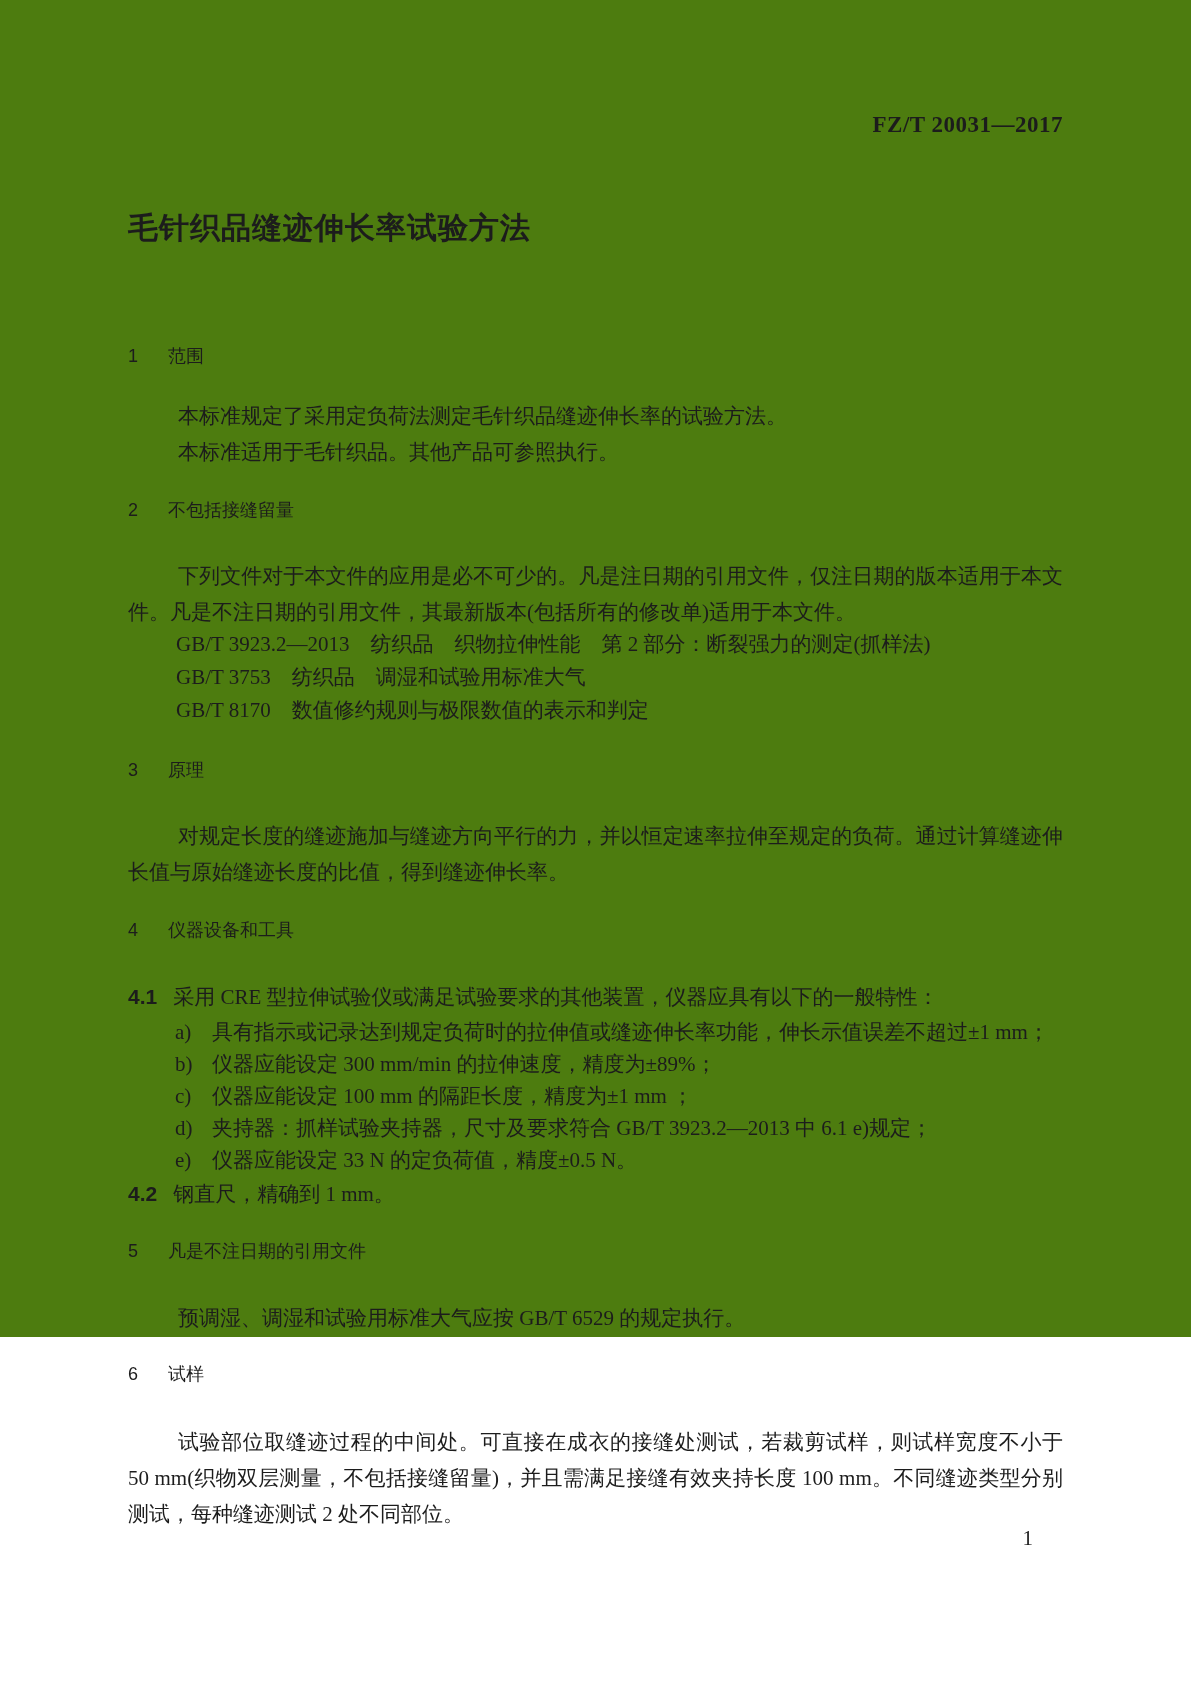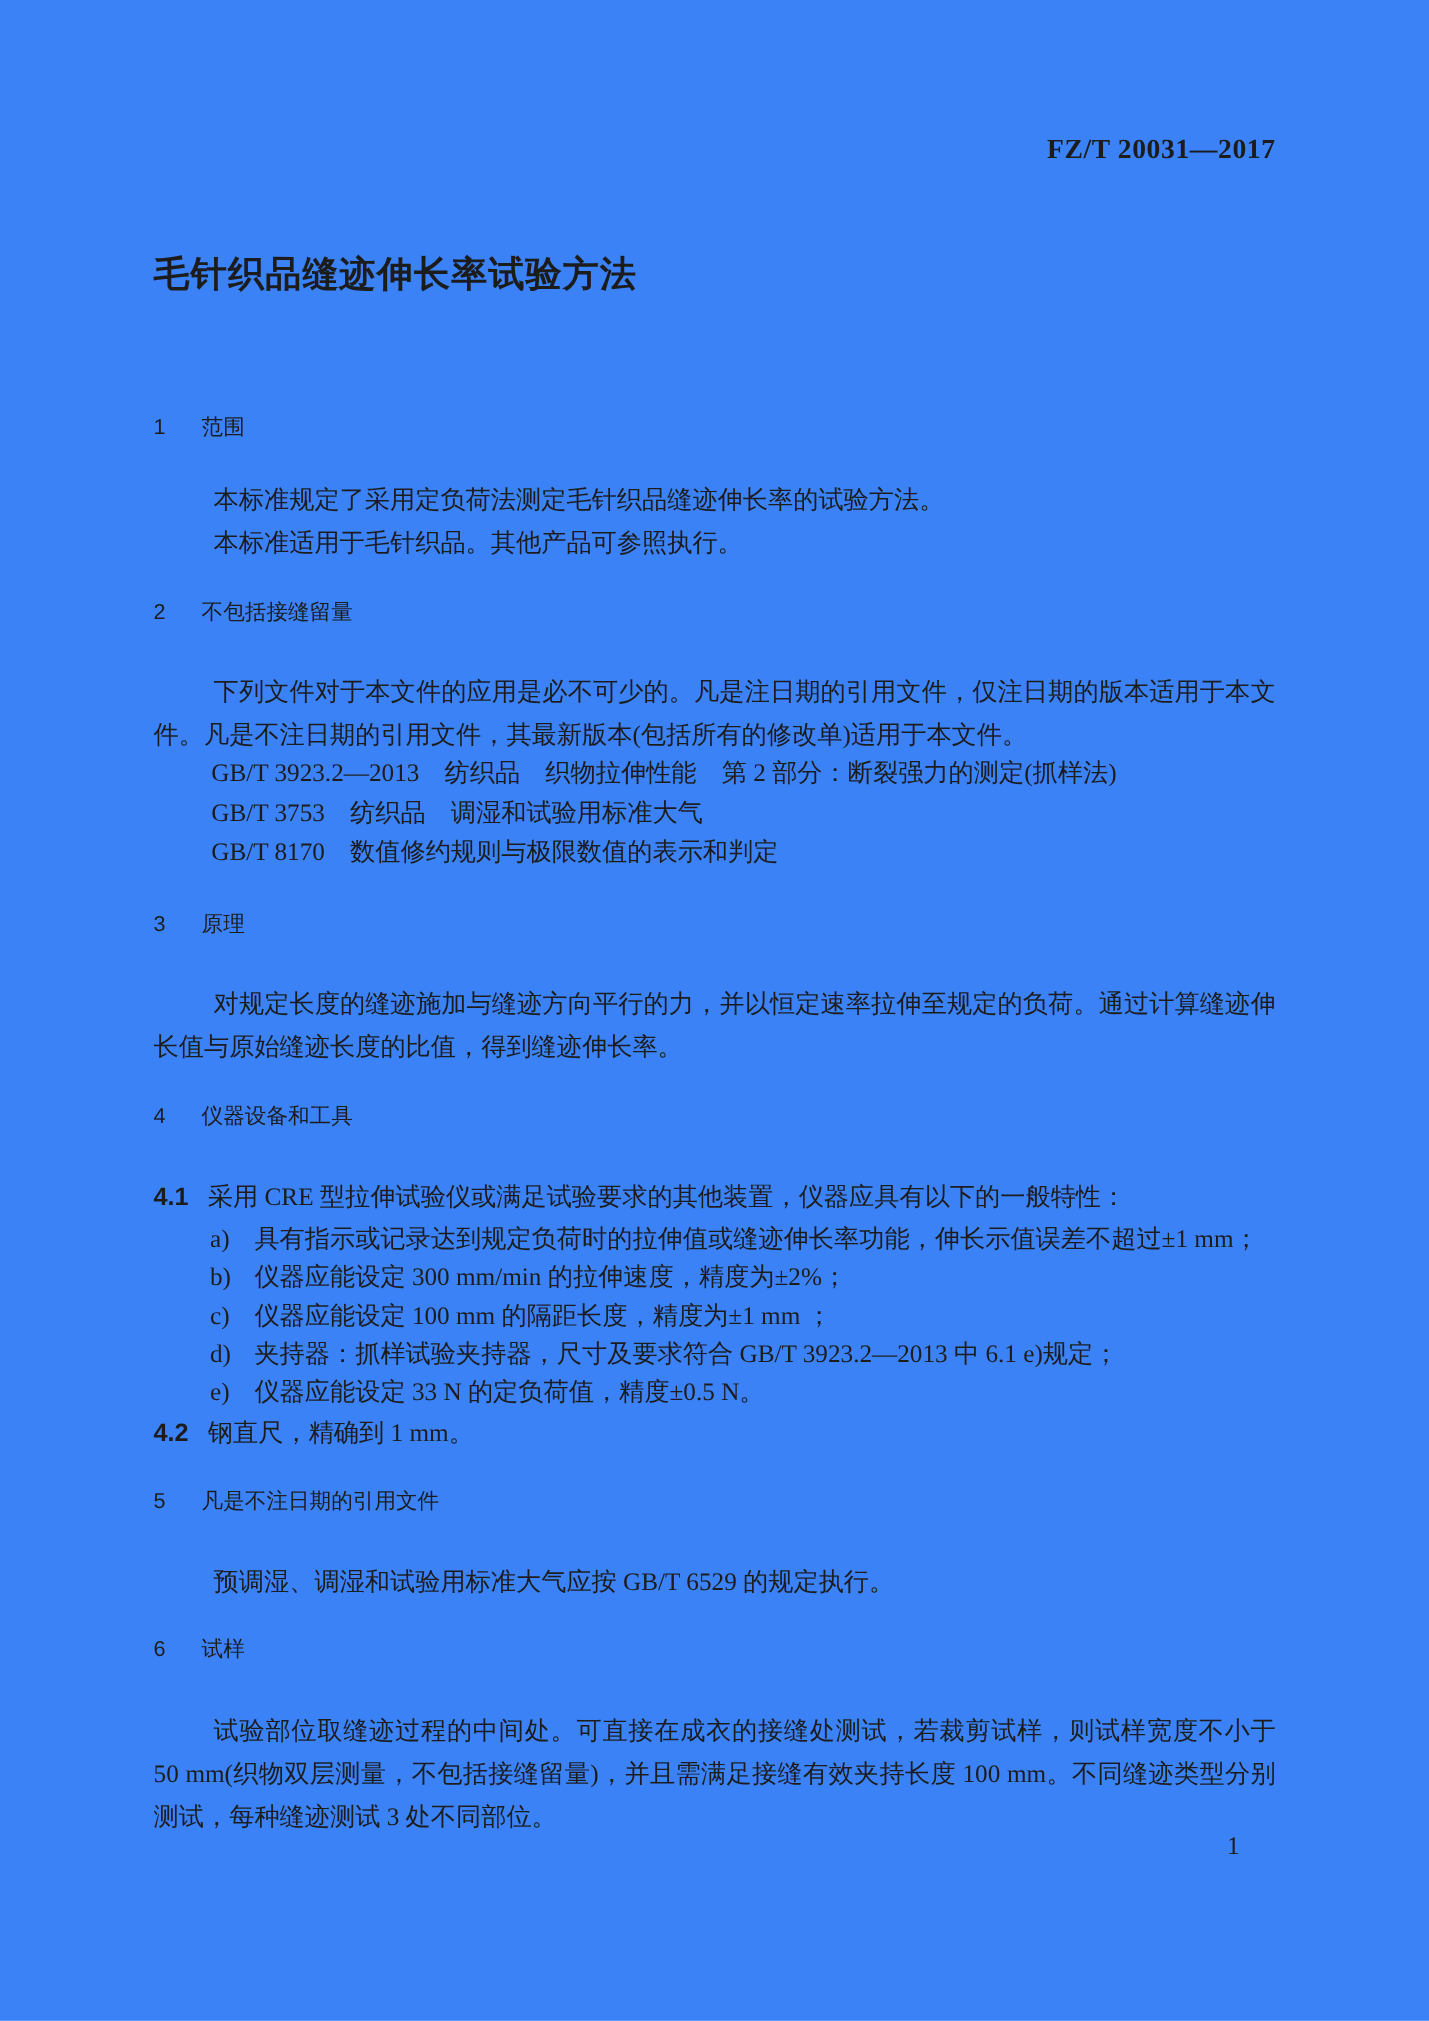--- a/index.html
+++ b/index.html
@@ -6,22 +6,22 @@
   html, body { background: #ffffff; }
   body {
     width: 1191px; height: 1684px;
     font-family: "Liberation Serif", "DejaVu Serif", serif;
     color: #1c1c1c;
     position: relative;
     overflow: hidden;
   }
   .page {
     position: relative;
-    width: 1191px; height: 1684px;
-    background: #3b82f6;
+    width: 1191px; height: 1337px;
+    background: #4d7c0f;
   }
   .block {
     position: absolute;
     left: 128px;
     width: 935px;
   }
   .doc-number {
     top: 112px;
     text-align: right;
     font-weight: bold;
@@ -115,21 +115,21 @@
   <p class="block clause" style="top:980px">
     <span class="clause-num">4.1</span><span>采用 CRE 型拉伸试验仪或满足试验要求的其他装置，仪器应具有以下的一般特性：</span>
   </p>
   <ul class="block abc-list" style="top:1016px">
     <li>
       <span class="abc-label">a)</span>
         <span>具有指示或记录达到规定负荷时的拉伸值或缝迹伸长率功能，伸长示值误差不超过±1 mm；</span>
     </li>
     <li>
       <span class="abc-label">b)</span>
-        <span>仪器应能设定 300 mm/min 的拉伸速度，精度为±2%；</span>
+        <span>仪器应能设定 300 mm/min 的拉伸速度，精度为±89%；</span>
     </li>
     <li>
       <span class="abc-label">c)</span>
         <span>仪器应能设定 100 mm 的隔距长度，精度为±1 mm ；</span>
     </li>
     <li>
       <span class="abc-label">d)</span>
         <span>夹持器：抓样试验夹持器，尺寸及要求符合 GB/T 3923.2—2013 中 6.1 e)规定；</span>
     </li>
     <li>
@@ -142,17 +142,17 @@
   </p>
 
   <div class="block sec-head" style="top:1239px">
     <span class="sec-num">5</span><span>凡是不注日期的引用文件</span>
   </div>
   <p class="block body-text indent" style="top:1300px">预调湿、调湿和试验用标准大气应按 GB/T 6529 的规定执行。</p>
 
   <div class="block sec-head" style="top:1362px">
     <span class="sec-num">6</span><span>试样</span>
   </div>
-  <p class="block body-text indent" style="top:1424px">试验部位取缝迹过程的中间处。可直接在成衣的接缝处测试，若裁剪试样，则试样宽度不小于 50 mm(织物双层测量，不包括接缝留量)，并且需满足接缝有效夹持长度 100 mm。不同缝迹类型分别测试，每种缝迹测试 3 处不同部位。</p>
+  <p class="block body-text indent" style="top:1424px">试验部位取缝迹过程的中间处。可直接在成衣的接缝处测试，若裁剪试样，则试样宽度不小于 50 mm(织物双层测量，不包括接缝留量)，并且需满足接缝有效夹持长度 100 mm。不同缝迹类型分别测试，每种缝迹测试 2 处不同部位。</p>
 
   <div class="block page-number">1</div>
 
 </div>
 
 </body></html>

